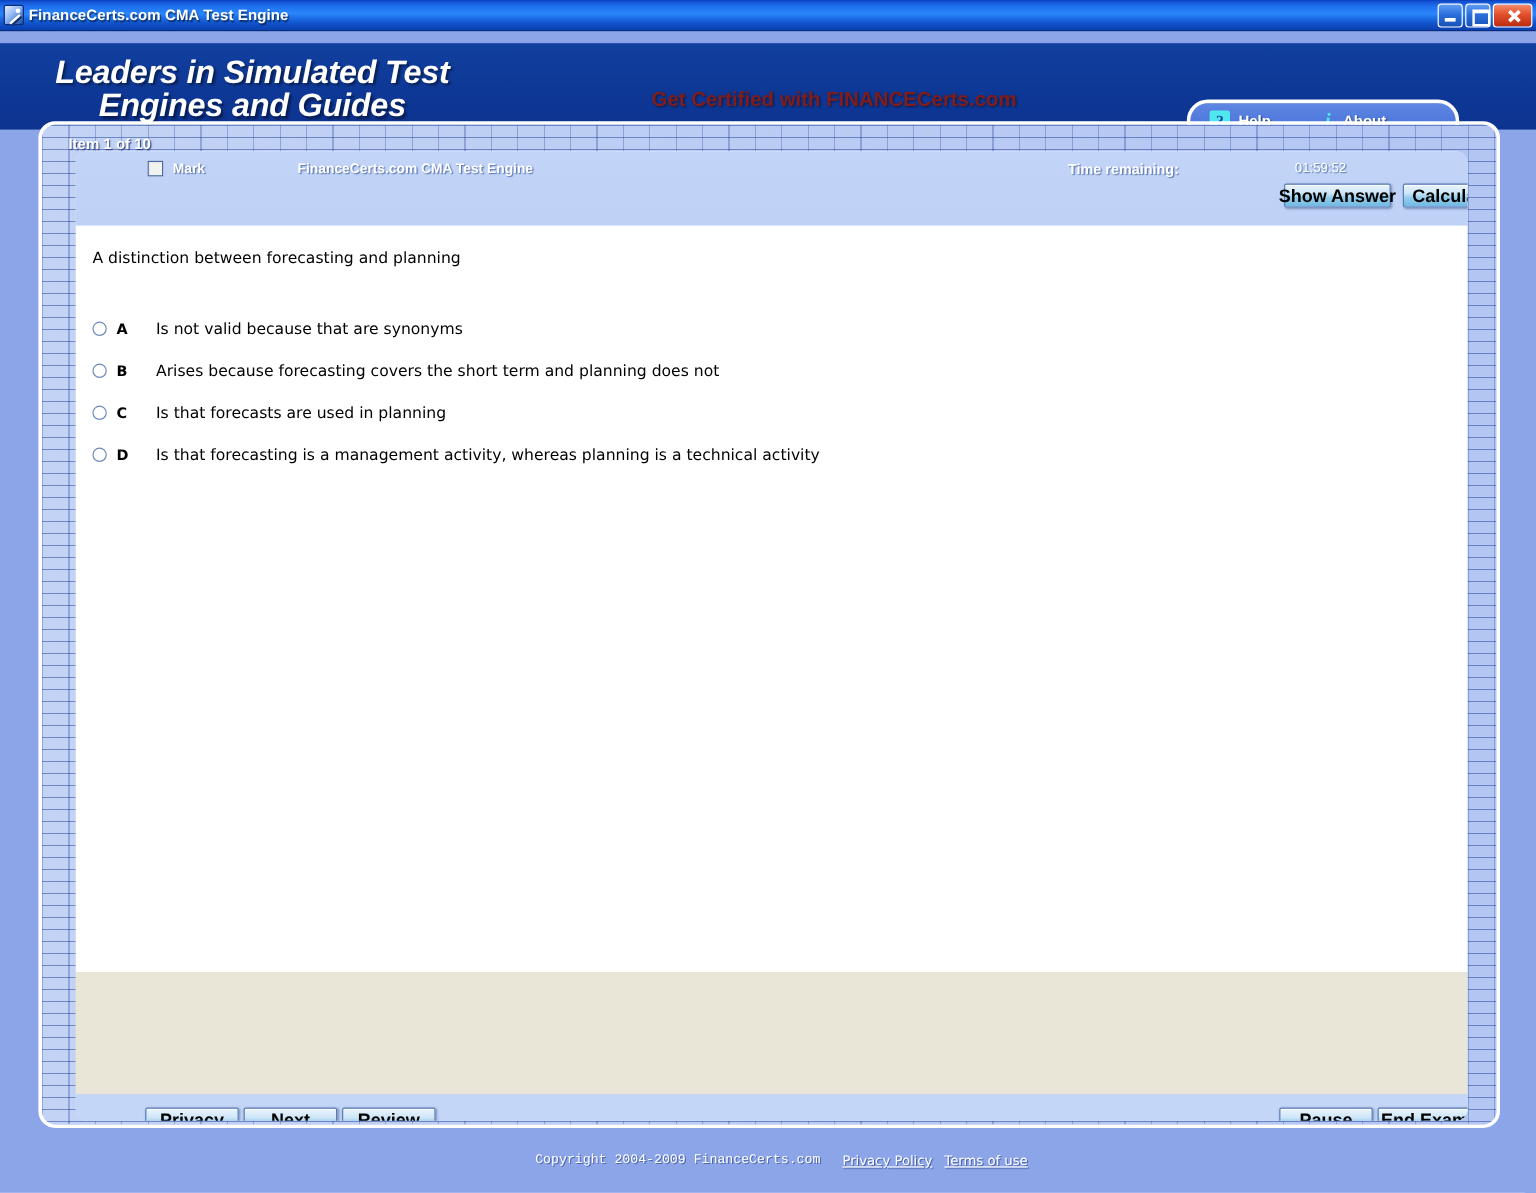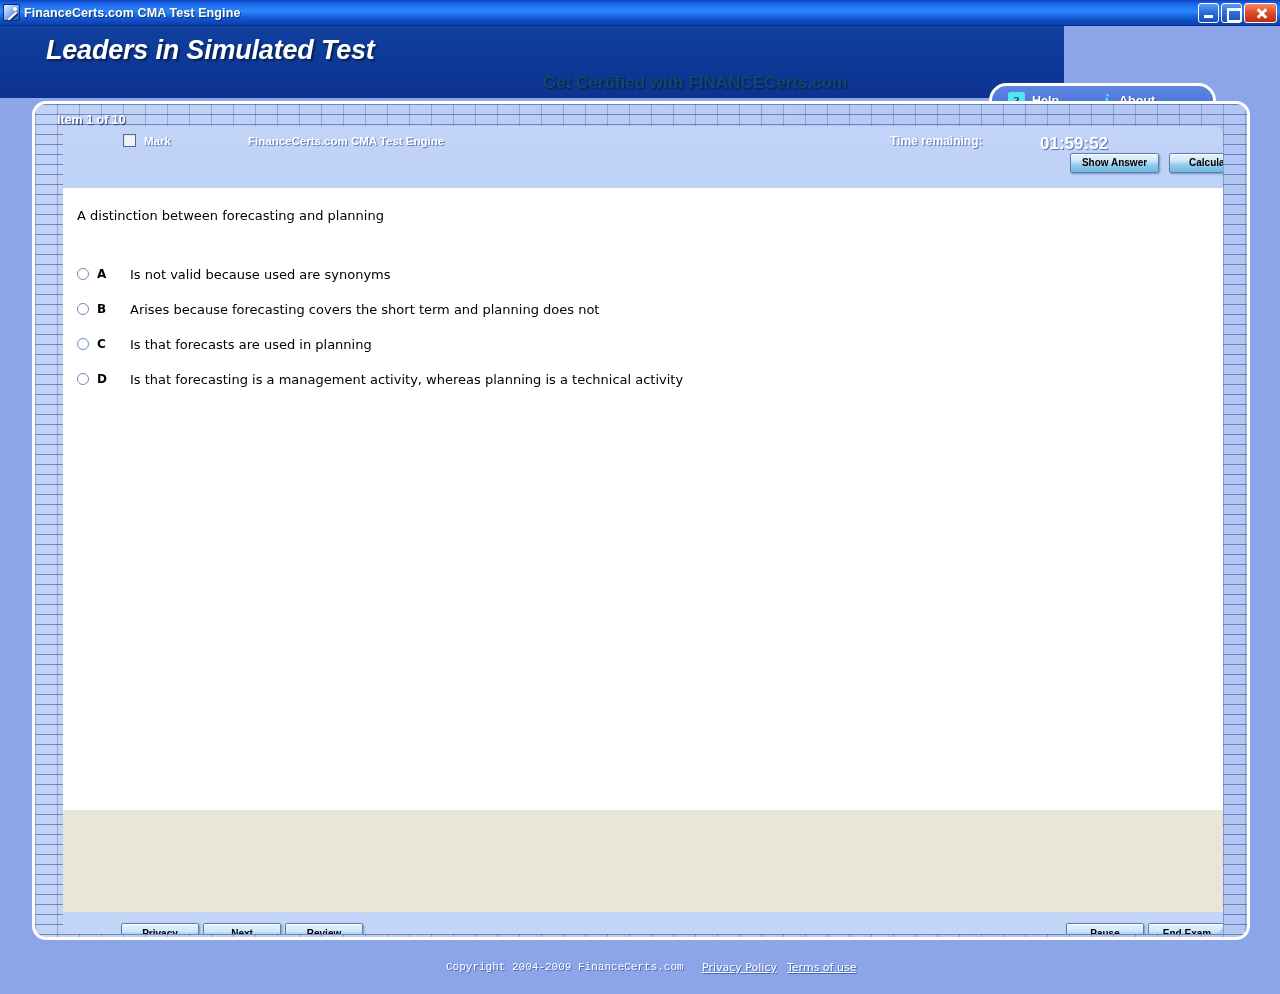--- a/index.html
+++ b/index.html
@@ -66,36 +66,36 @@
   }
   .tb-btn.close .g::before, .tb-btn.close .g::after {
     content: ""; position: absolute; left: 11px; top: 8px;
     width: 12px; height: 3px; background: #fff;
   }
   .tb-btn.close .g::before { transform: rotate(45deg); }
   .tb-btn.close .g::after  { transform: rotate(-45deg); }
 
   
   .banner {
-    position: absolute; left: 0; top: 26px; width: 1064px; height: 72px;
+    position: absolute; left: 0; top: 36px; width: 1280px; height: 72px;
     background: #0f3ba0;
     background: linear-gradient(to bottom,#11409f 0%,#0e3896 55%,#0d3390 100%);
     overflow: hidden;
     text-decoration: underline;
   }
   .slogan {
     position: absolute; left: 46px; top: 10px;
     color: #ffffff; font-style: italic; font-weight: bold;
     font-size: 27px; line-height: 28px; letter-spacing: -.2px;
     text-shadow: 2px 2px 2px rgba(0,0,0,.45);
   }
   .slogan .l2 { display: block; text-align: center; }
   .tagline {
     position: absolute; left: 543px; top: 73px;
-    color: #0c4a6e; font-weight: bold; font-size: 17px;
+    color: #7f1d1d; font-weight: bold; font-size: 17px;
     text-shadow: 1px 1px 2px rgba(0,0,0,.5);
     white-space: nowrap;
   }
 
   
   .helpbar {
     position: absolute; left: 989px; top: 83px; width: 227px; height: 35px;
     background: linear-gradient(to bottom,#5f87e2 0%,#4f79dc 50%,#4069ce 100%);
     border: 3px solid #ffffff; border-radius: 18px;
     display: flex; align-items: center;
@@ -168,30 +168,30 @@
     position: absolute; left: 185px; top: 9px;
     color: #ffffff; font-size: 11.5px; font-weight: bold;
     text-shadow: 1px 1px 1px rgba(40,70,140,.7);
   }
   .time-lbl {
     position: absolute; left: 827px; top: 8px;
     color: #ffffff; font-size: 12px; font-weight: bold;
     text-shadow: 1px 1px 1px rgba(40,70,140,.7);
   }
   .time-val {
-    position: absolute; left: 977px; top: 8px;
-    color: #ffffff; font-size: 17px; font-weight: bold;
+    position: absolute; left: 1016px; top: 8px;
+    color: #ffffff; font-size: 11px; font-weight: normal;
     text-shadow: 1px 1px 1px rgba(40,70,140,.7);
   }
 
   
   .btn {
     border: 1px solid #5b7fb5; border-radius: 2px;
     background: linear-gradient(to bottom,#e9f4fd 0%,#cfe6f8 38%,#95cbeb 60%,#6fb9e2 100%);
-    color: #000000; font-size: 10px; font-weight: bold;
+    color: #000000; font-size: 15px; font-weight: bold;
     font-family: "Liberation Sans", sans-serif;
     text-align: center; cursor: pointer;
     box-shadow: 1px 1px 2px rgba(40,60,110,.45),
                 0 1px 0 rgba(255,255,255,.85) inset;
     line-height: 1;
     display: flex; align-items: center; justify-content: center;
     white-space: nowrap;
   }
   .btn-showans {
     position: absolute; left: 1007px; top: 27px; width: 89px; height: 20px;
@@ -282,20 +282,21 @@
       </div>
     <div class="tb-btn close">
         <span class="g"></span>
       </div>
   </div>
 </div>
 
 <div class="banner">
   <div class="slogan">
     <span>Leaders in Simulated Test</span>
+    <span class="l2">Engines and Guides</span>
   </div>
 </div>
 <div class="tagline">Get Certified with FINANCECerts.com</div>
 
 <div class="helpbar">
   <div class="hb-item help">
     <span class="ic-help">?</span>
     <span>Help</span>
   </div>
   <div class="hb-item about">
@@ -322,21 +323,21 @@
       <div class="btn btn-calc">Calculator</div>
     </div>
 
     <div class="canvas">
       <div class="qtext">A distinction between forecasting and planning</div>
       <div class="options">
 
         <div class="opt">
           <span class="radio"></span>
           <span class="opt-letter">A</span>
-          <span class="opt-text">Is not valid because used are synonyms</span>
+          <span class="opt-text">Is not valid because that are synonyms</span>
         </div>
 
         <div class="opt">
           <span class="radio"></span>
           <span class="opt-letter">B</span>
           <span class="opt-text">Arises because forecasting covers the short term and planning does not</span>
         </div>
 
         <div class="opt">
           <span class="radio"></span>

